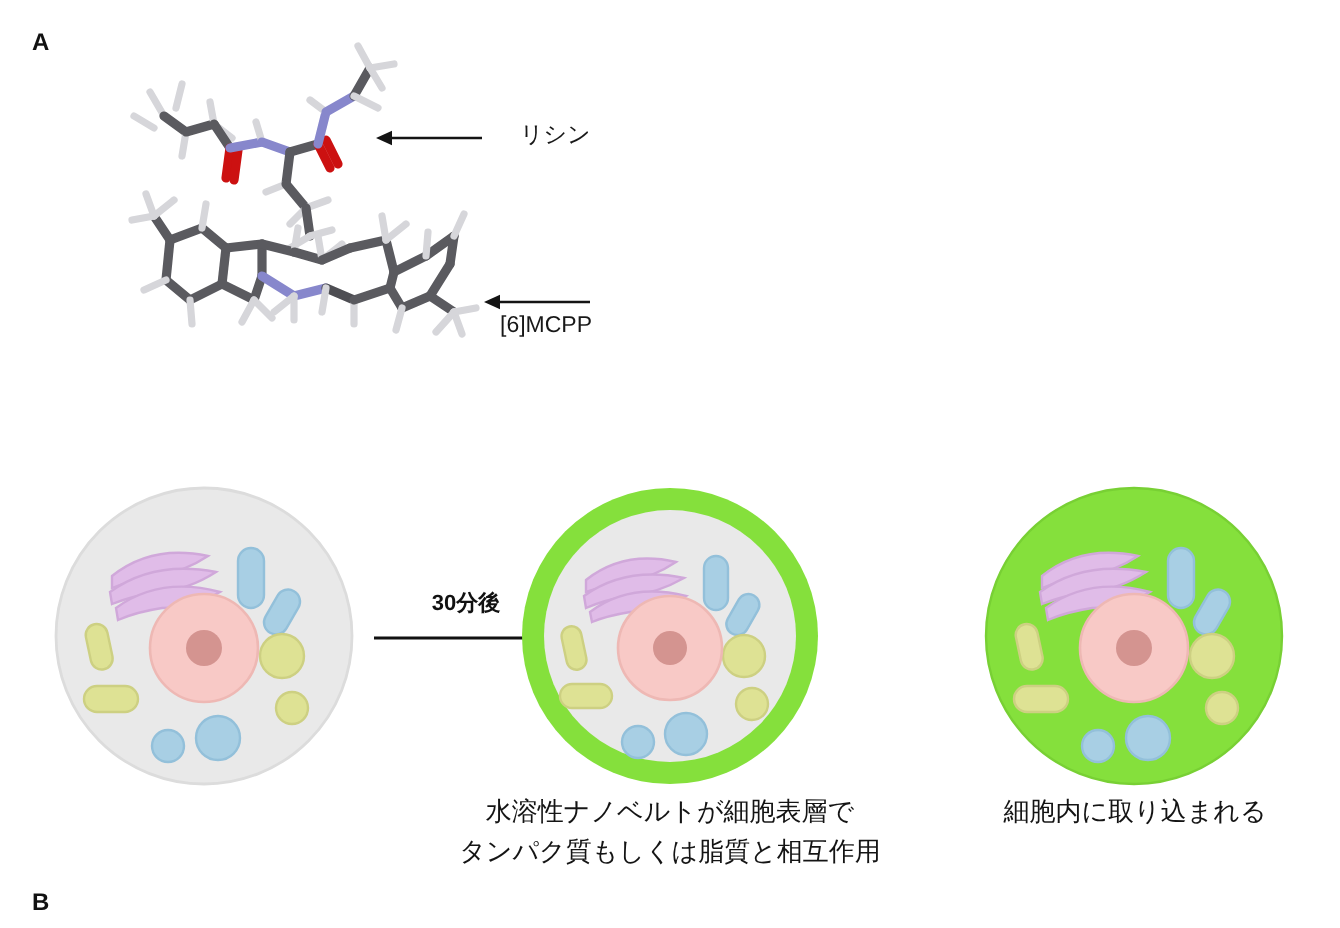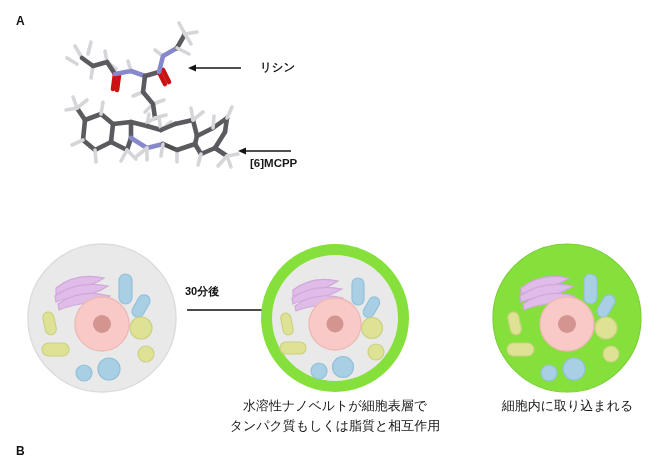--- a/index.html
+++ b/index.html
@@ -39,26 +39,25 @@
   #molecule-figure {
     position: absolute;
     left: 55px;
     top: 14px;
     width: 200px;
     height: 195px;
   }
   .arrow-annotation {
     position: absolute;
     display: flex;
-    align-items: center;
+    align-items: flex-end;
     gap: 0px;
     font-size: 11px;
     color: #181818;
     white-space: nowrap;
-    font-weight: bold;
   }
   .arrow-annotation .arrow-svg { display: block; }
   .arrow-annotation .ann-label { margin-left: 18px; font-size: 11.5px; }
   #lysine-annotation { left: 188px; top: 60px; }
   #mcpp-annotation { left: 232px; top: 145px; flex-direction: column; }
 
   #computation-note {
     position: absolute;
     left: 386px;
     top: 104px;
@@ -80,22 +79,23 @@
     top: 20px;
     width: 160px;
     height: 160px;
   }
   #cell-slot-1 { left: 22px; }
   #cell-slot-2 { left: 255px; }
   #cell-slot-3 { left: 487px; }
 
   .step-arrow {
     position: absolute;
-    top: 66px;
+    top: 76px;
     width: 96px;
+    text-align: center;
   }
   #step-arrow-1 { left: 185px; }
   #step-arrow-2 { left: 415px; }
   .step-arrow .step-label {
     font-size: 11px;
     font-weight: bold;
     color: #111;
     margin-bottom: 3px;
     display: block;
   }

